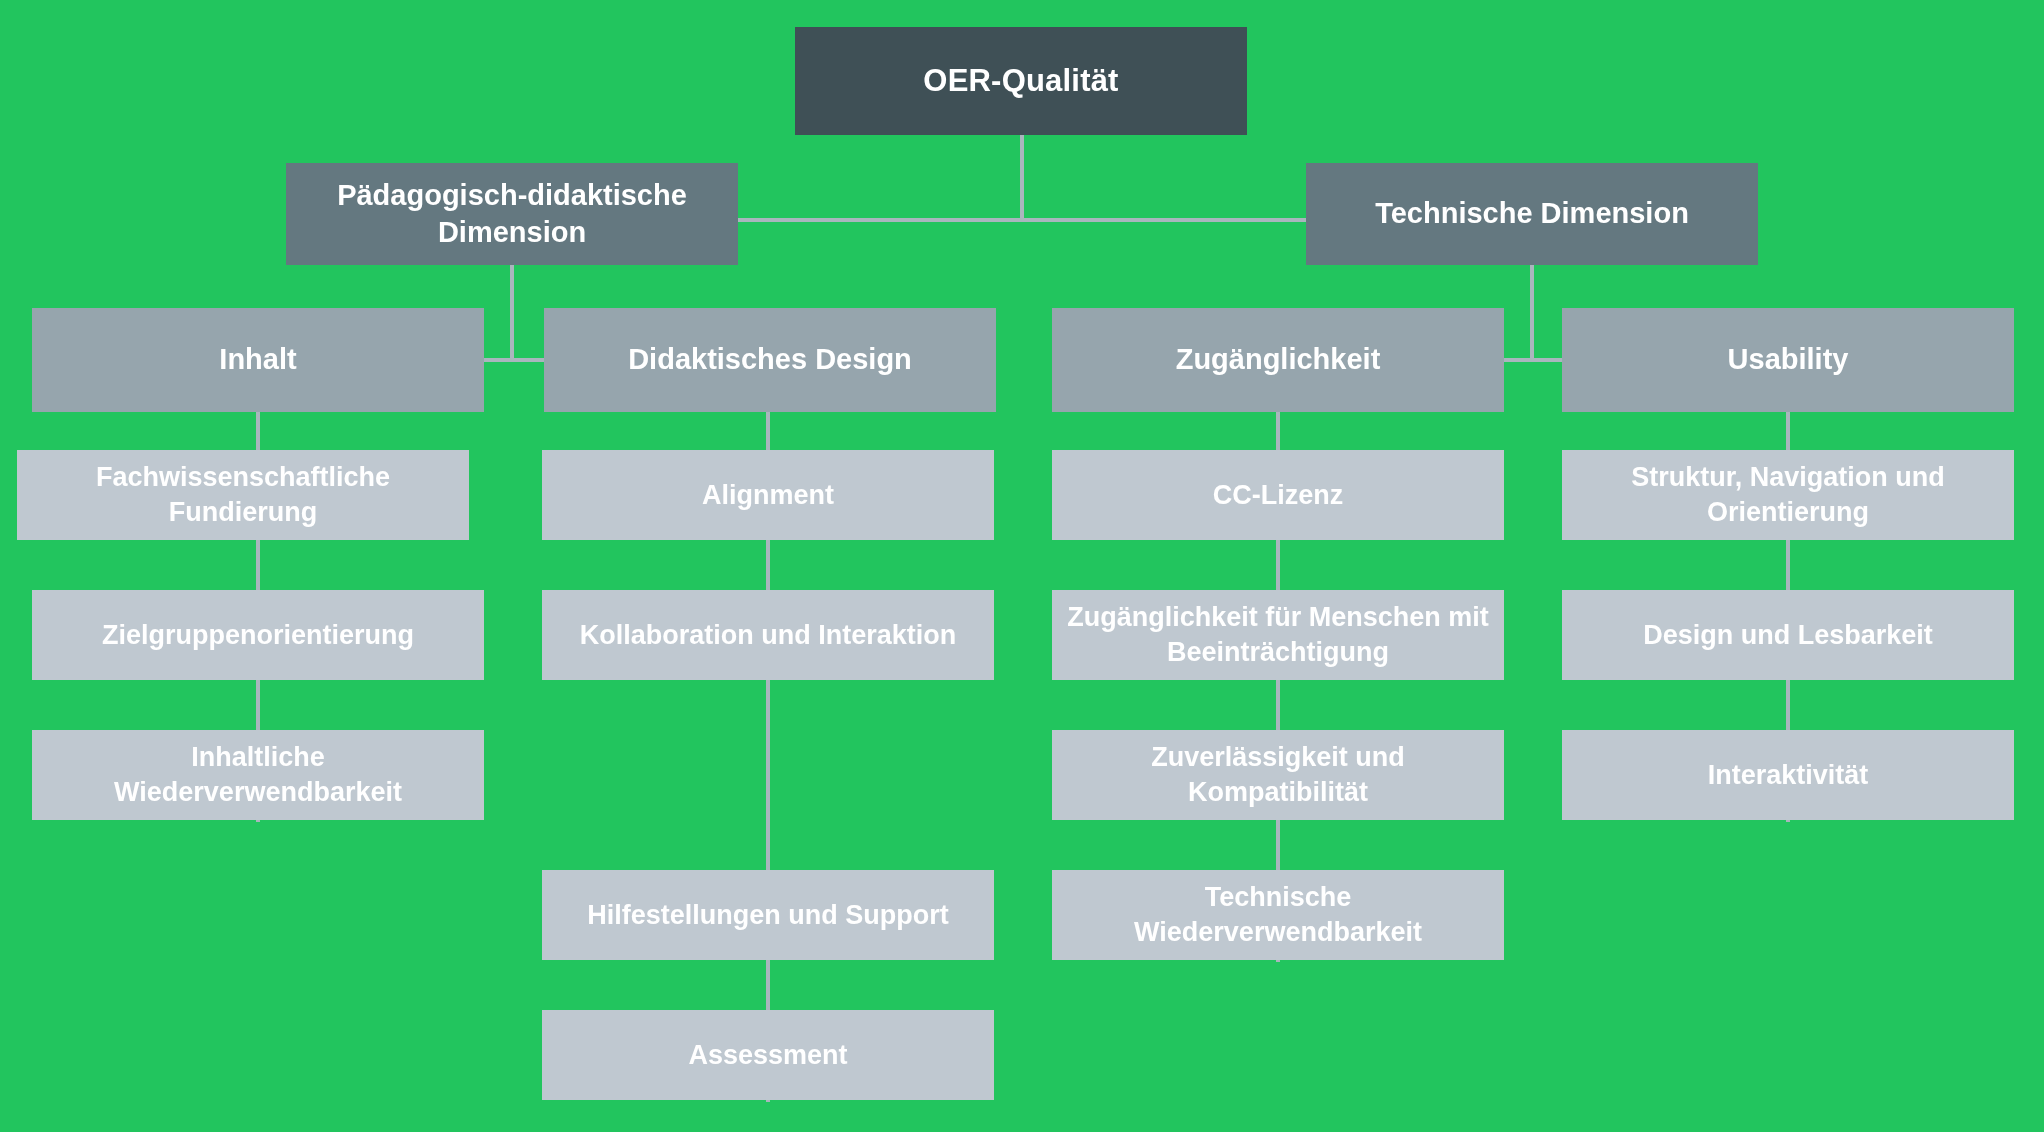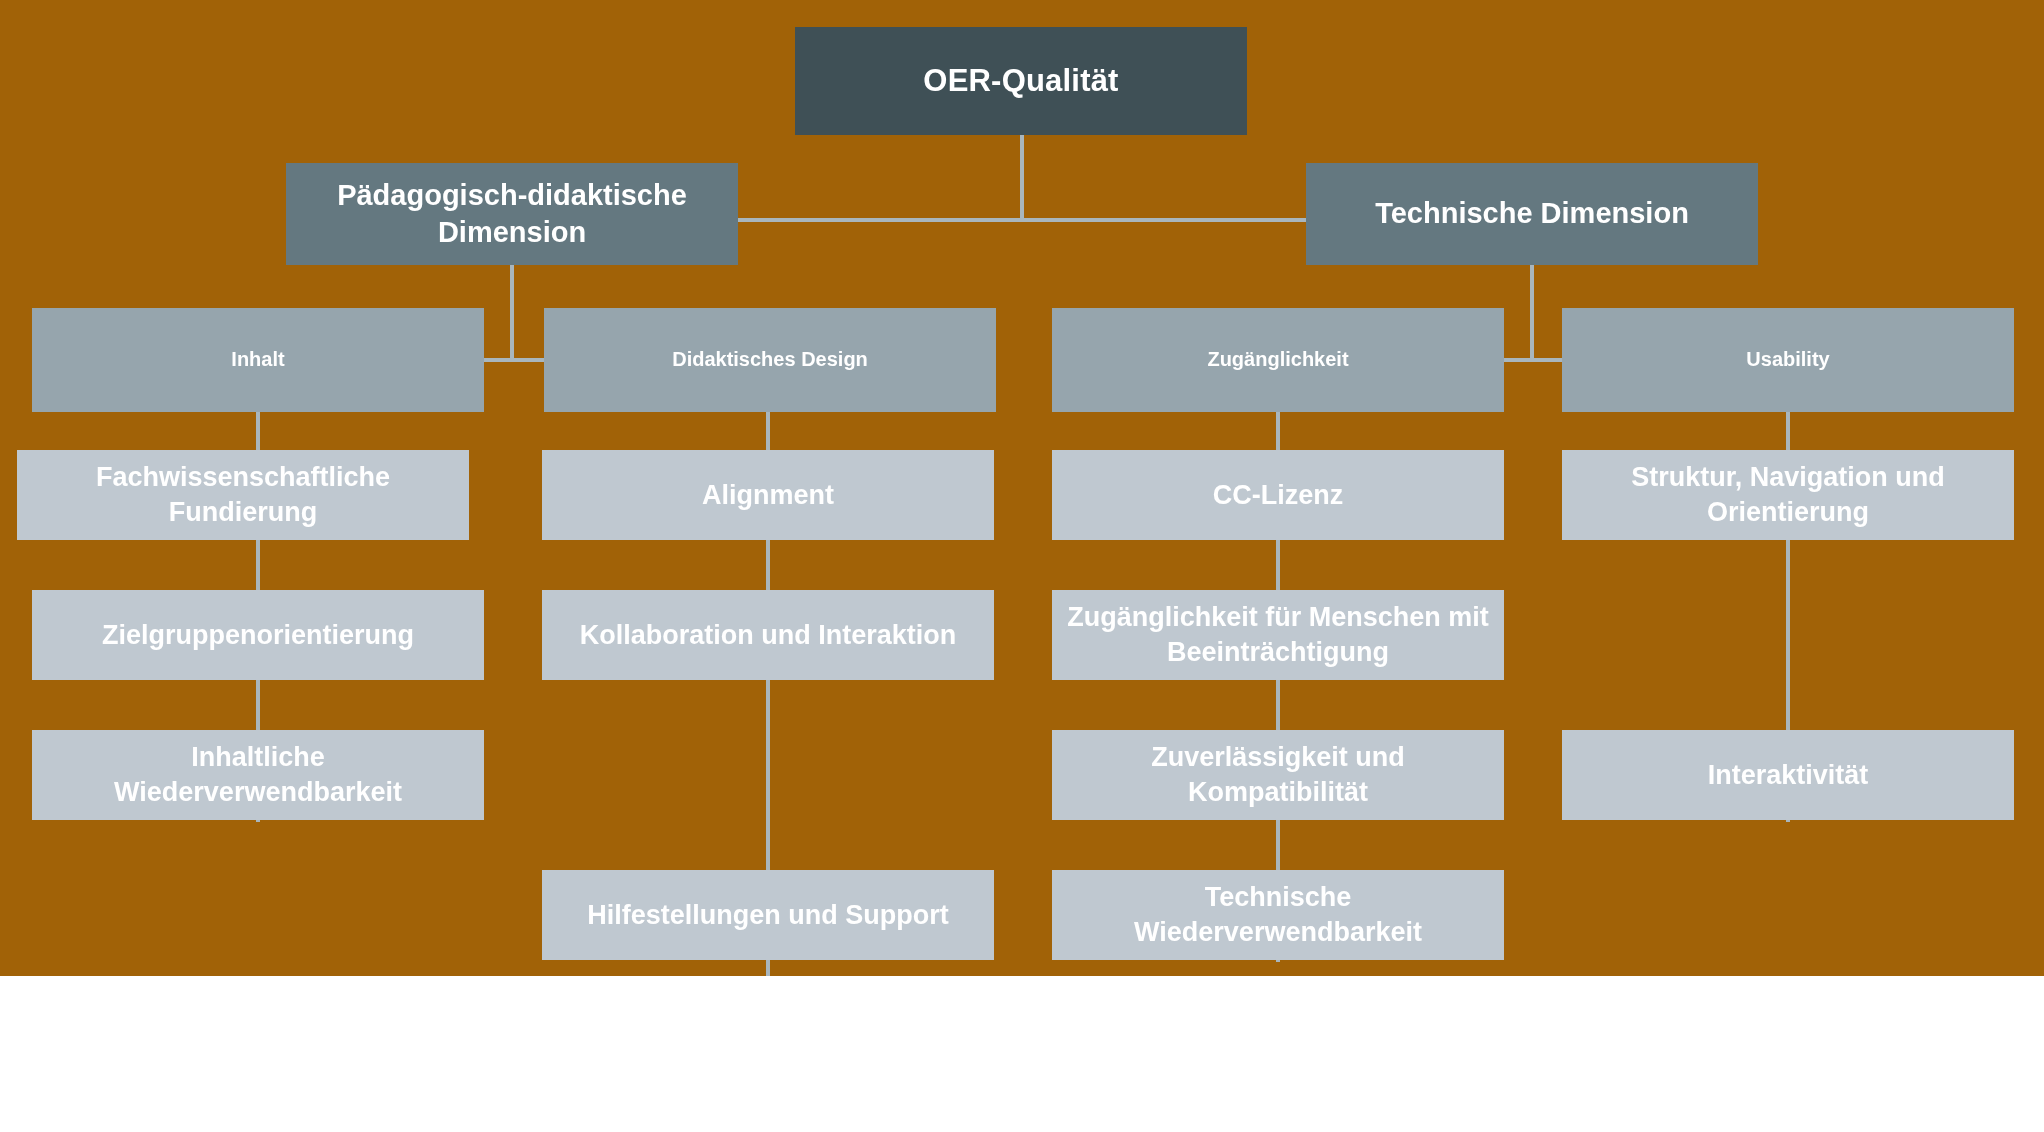--- a/index.html
+++ b/index.html
@@ -7,40 +7,40 @@
     margin: 0;
     padding: 0;
     background: #ffffff;
   }
   body {
     font-family: "Liberation Sans", "DejaVu Sans", sans-serif;
   }
   #canvas {
     position: relative;
     width: 2044px;
-    height: 976px;
-    background: #a16207;
+    height: 1132px;
+    background: #22c55e;
     overflow: hidden;
   }
   .node {
     position: absolute;
     box-sizing: border-box;
     display: flex;
     align-items: center;
     justify-content: center;
     text-align: center;
     color: #ffffff;
     font-weight: bold;
     line-height: 1.28;
     padding: 4px 12px;
     z-index: 3;
   }
   .lvl1 { background: #3f5056; font-size: 31px; letter-spacing: 0.2px; }
   .lvl2 { background: #647880; font-size: 29px; }
-  .lvl3 { background: #96a5ad; font-size: 20px; }
+  .lvl3 { background: #96a5ad; font-size: 29px; }
   .lvl4 { background: #bfc8d0; font-size: 27px; }
 
   .conn {
     position: absolute;
     background: #a9b6bd;
     z-index: 1;
   }
   .conn.v { width: 4px; }
   .conn.h { height: 4px; }
 </style>
@@ -85,15 +85,16 @@
   <div class="node lvl4" style="left:542px; top:590px; width:452px; height:90px;">Kollaboration und Interaktion</div>
   <div class="node lvl4" style="left:542px; top:870px; width:452px; height:90px;">Hilfestellungen und Support</div>
   <div class="node lvl4" style="left:542px; top:1010px; width:452px; height:90px;">Assessment</div>
 
   <div class="node lvl4" style="left:1052px; top:590px; width:452px; height:90px;">Zugänglichkeit für Menschen mit Beeinträchtigung</div>
   <div class="node lvl4" style="left:1052px; top:450px; width:452px; height:90px;">CC-Lizenz</div>
   <div class="node lvl4" style="left:1052px; top:730px; width:452px; height:90px;">Zuverlässigkeit und Kompatibilität</div>
   <div class="node lvl4" style="left:1052px; top:870px; width:452px; height:90px;">Technische Wiederverwendbarkeit</div>
 
   <div class="node lvl4" style="left:1562px; top:450px; width:452px; height:90px;">Struktur, Navigation und Orientierung</div>
+  <div class="node lvl4" style="left:1562px; top:590px; width:452px; height:90px;">Design und Lesbarkeit</div>
   <div class="node lvl4" style="left:1562px; top:730px; width:452px; height:90px;">Interaktivität</div>
 
 </div>
 
 </body></html>

